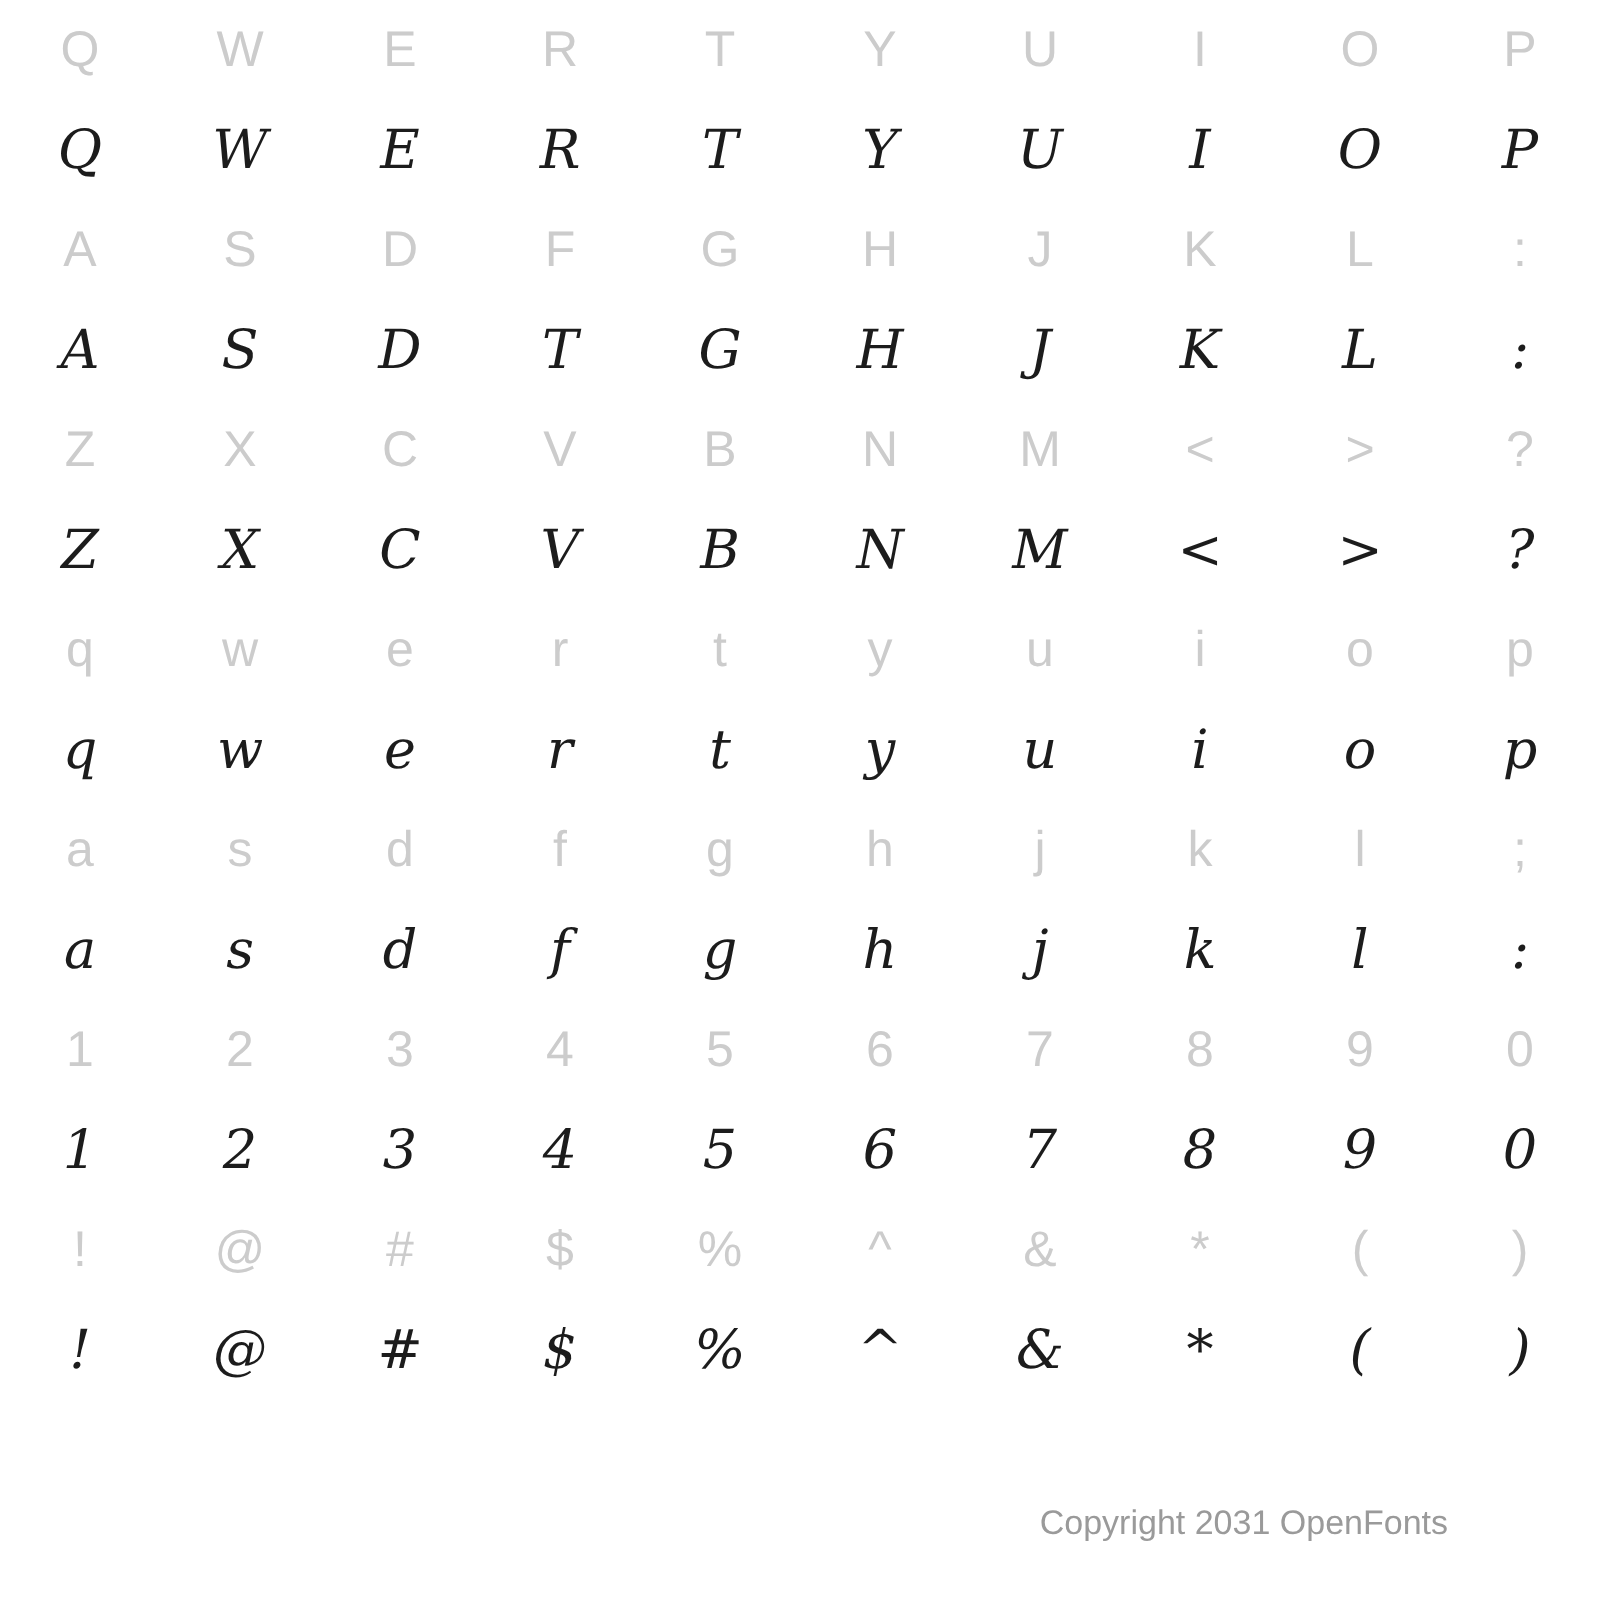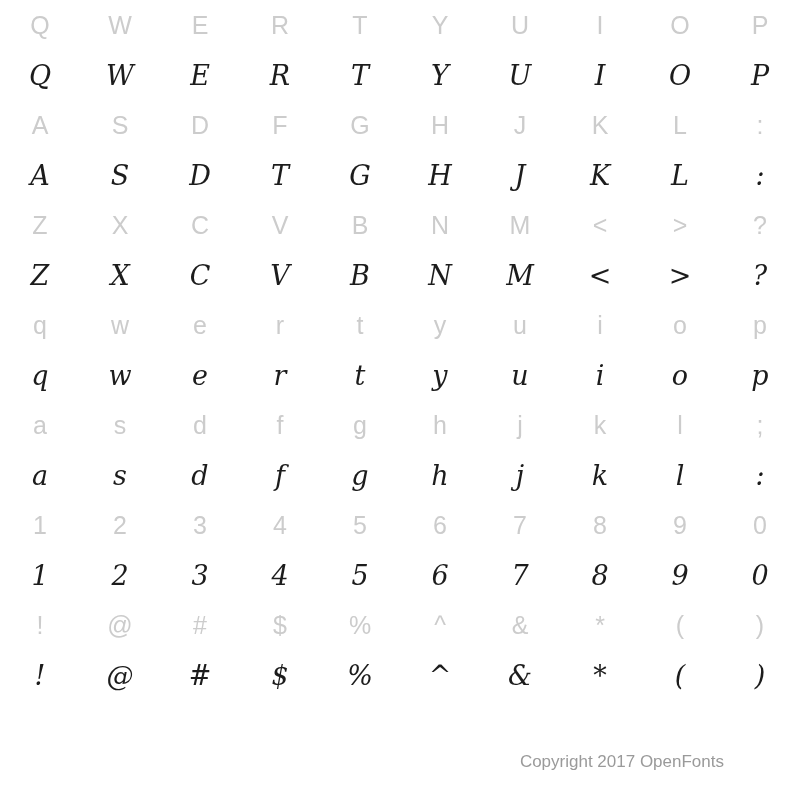--- a/index.html
+++ b/index.html
@@ -245,14 +245,14 @@
         <div class="cell">#</div>
         <div class="cell">$</div>
         <div class="cell">%</div>
         <div class="cell">^</div>
         <div class="cell">&amp;</div>
         <div class="cell">*</div>
         <div class="cell">(</div>
         <div class="cell">)</div>
       </div>
     </div>
-  <div id="footer">Copyright 2017 OpenFonts</div>
+  <div id="footer">Copyright 2031 OpenFonts</div>
 </div>
 
 </body></html>

